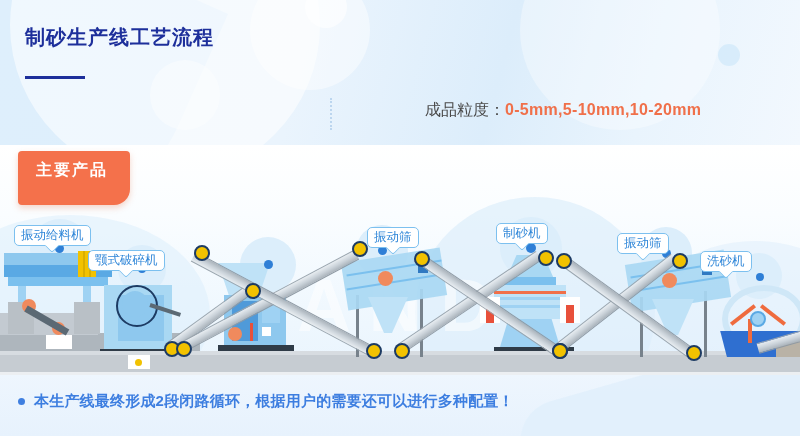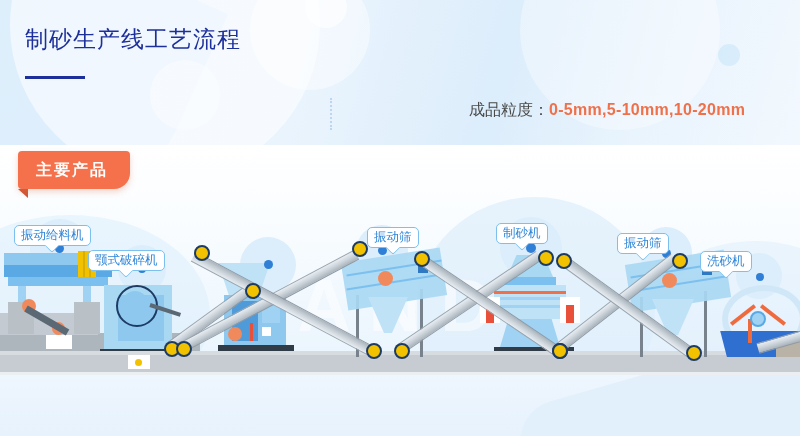--- a/index.html
+++ b/index.html
@@ -9,39 +9,39 @@
     background:#f3f8fe;
   }
   #page{position:relative;width:800px;height:436px;overflow:hidden;background:#f2f7fd;}
 
   
   .header{position:absolute;left:0;top:0;width:800px;height:145px;overflow:hidden;
      background:linear-gradient(105deg,#eef5fd 0%,#eaf4fd 38%,#dcedfb 62%,#e9f4fd 80%,#f2f8fe 100%);}
   .hdr-blob{position:absolute;border-radius:50%;background:#ffffff;opacity:.55;}
   .hdr-wedge{position:absolute;background:#d8ecfb;opacity:.75;}
 
-  .title{position:absolute;left:25px;top:24px;font-size:23px;font-weight:normal;
+  .title{position:absolute;left:25px;top:24px;font-size:20px;font-weight:bold;
      color:#1d2f9b;letter-spacing:1px;white-space:nowrap;z-index:5;}
   .title-rule{position:absolute;left:25px;top:76px;width:60px;height:3px;background:#1d2f9b;z-index:5;}
 
   .spec{position:absolute;top:100px;font-size:16px;white-space:nowrap;z-index:5;}
   .spec .lab{color:#4a4a4a;}
   .spec .val{color:#f0704a;font-weight:bold;letter-spacing:.3px;}
   #spec-capacity{left:25px;}
-  #spec-size{left:425px;margin-left:44px;}
+  #spec-size{left:425px;}
 
   .vdots{position:absolute;left:330px;top:98px;width:0;height:32px;
      border-left:2px dotted #bcd6ef;z-index:5;}
 
   
   .stage{position:absolute;left:0;top:145px;width:800px;height:230px;
      background:linear-gradient(180deg,#ffffff 0%,#fafdff 30%,#eef7fe 78%,#e9f4fd 100%);
      overflow:hidden;}
 
-  .ribbon{position:absolute;left:18px;top:6px;height:38px;padding:0 22px 0 18px;
+  .ribbon{position:absolute;left:18px;top:6px;height:38px;padding:0 22px 16px 18px;
      display:flex;align-items:center;background:#f4714b;
      border-radius:4px 4px 16px 4px;
      box-shadow:0 3px 6px rgba(226,110,70,.28);z-index:20;}
   .ribbon-label{color:#ffffff;font-size:16px;font-weight:bold;letter-spacing:2px;}
   .ribbon-tail{position:absolute;left:18px;top:44px;width:0;height:0;
      border-top:9px solid #cf5635;border-left:10px solid transparent;z-index:19;}
 
   
   .hill{position:absolute;border-radius:50%;background:#ddeefb;opacity:.85;}
   .wmark{position:absolute;font-size:74px;font-weight:bold;color:#ffffff;opacity:.55;
@@ -263,15 +263,19 @@
     <div class="lbl" style="left:367px;top:82px;">振动筛</div>
     <div class="lbl" style="left:496px;top:78px;">制砂机</div>
     <div class="lbl" style="left:617px;top:88px;">振动筛</div>
     <div class="lbl" style="left:700px;top:106px;">洗砂机</div>
   </div>
 
   <div class="divider"></div>
 
   <div class="footer">
     <div class="footer-blob" style="left:520px;top:-10px;width:330px;height:110px;transform:rotate(-16deg);border-radius:40px;"></div>
+    <div class="foot-row">
+      <span class="foot-bullet"></span>
+      <span class="foot-text">本生产线最终形成2段闭路循环，根据用户的需要还可以进行多种配置！</span>
+    </div>
   </div>
 
 </div>
 
 </body></html>

